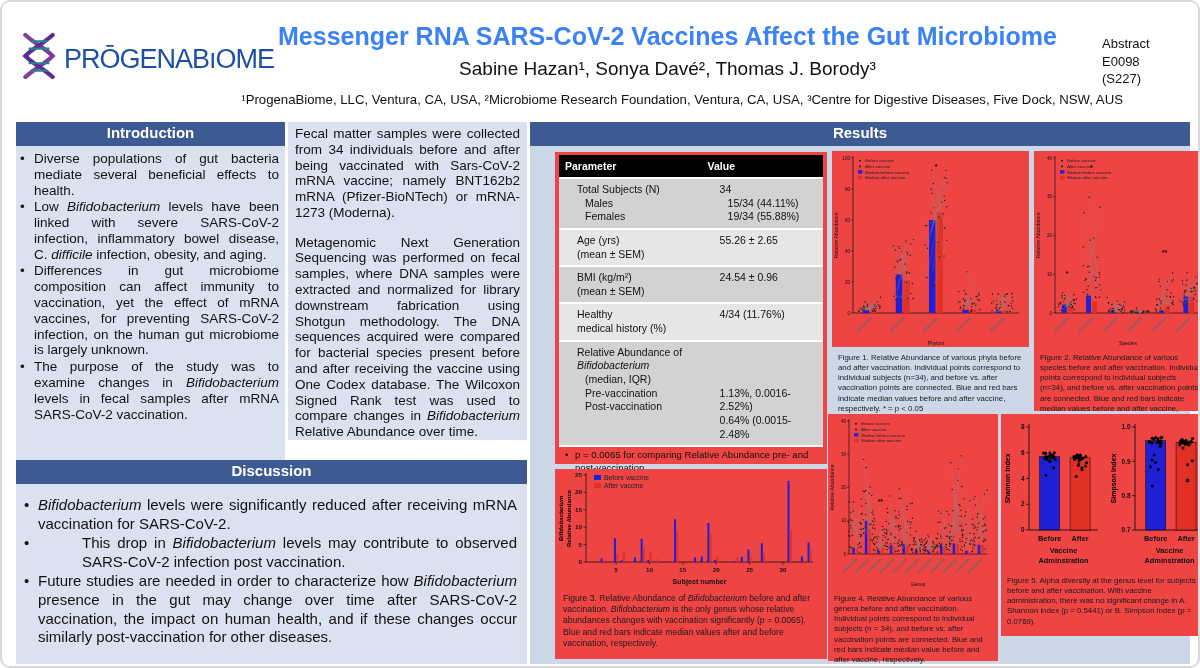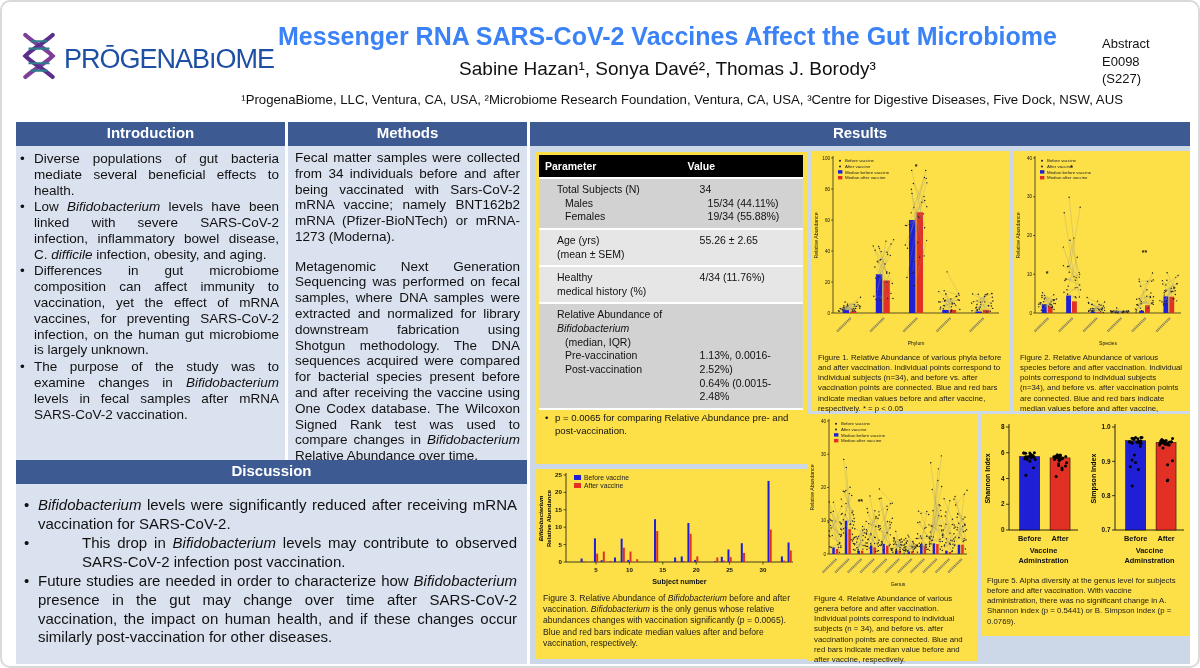--- a/index.html
+++ b/index.html
@@ -26,23 +26,23 @@
   #sec-discussion{left:14px;top:458px;width:511px;height:162px;}
   #sec-discussion .sec-body{height:180px;padding:12px 10px 0 8px;font-size:15px;line-height:1.24;}
   #sec-results{left:528px;top:120px;width:660px;height:540px;}
   #results-body{position:relative;height:518px;background:#ccd8e8;}
   .m-para{margin:0 0 14px;text-align:justify;}
   .bl{display:flex;margin:0 0 1px 0;}
   .bd{width:14px;flex:none;text-align:left;}
   .bt{flex:1;text-align:justify;}
   .it{font-style:italic;}
   
-  .panel{position:absolute;background:#fde047;box-sizing:border-box;}
+  .panel{position:absolute;background:#ef4444;box-sizing:border-box;margin-left:20px;}
   #panel-table{left:5px;top:6px;width:272px;height:312px;padding:3px 4px;}
-  #panel-fig1{left:282px;top:5px;width:197px;height:260px;}
+  #panel-fig1{left:282px;top:5px;width:197px;height:196px;}
   #panel-fig2{left:484px;top:5px;width:175px;height:260px;}
   #panel-fig3{left:5px;top:323px;width:272px;height:190px;}
   #panel-fig4{left:278px;top:268px;width:170px;height:247px;}
   #panel-fig5{left:451px;top:268px;width:209px;height:222px;}
   
   table#subject-table{width:100%;border-collapse:collapse;}
   #subject-table th{background:#000;color:#fff;text-align:left;font-size:10.5px;
     padding:5px 6px;font-weight:bold;}
   #subject-table td{font-size:10.5px;padding:4px 18px;vertical-align:top;line-height:1.3;}
   #subject-table tr.odd td{background:#d2d2d2;}
@@ -104,21 +104,20 @@
           <div class="bt" style="white-space: normal;"><span>Differences in gut microbiome composition  can affect immunity to vaccination, yet the effect of mRNA vaccines, for preventing SARS-CoV-2 infection, on the human gut microbiome is largely unknown.</span></div>
         </div>
         <div class="bl">
           <span class="bd">•</span>
           <div class="bt" style="white-space: normal;"><span>The purpose of the study was to examine changes in </span><span class="it">Bifidobacterium</span><span> levels in fecal samples after mRNA SARS-CoV-2 vaccination.</span></div>
         </div>
       </div>
   </div>
 
   <div class="section" id="sec-methods">
-    <div class="sec-head">Methods</div>
     <div class="sec-body">
         <div class="m-para" style="white-space: normal;"><span>Fecal matter samples were collected from 34 individuals before and after being vaccinated with Sars-CoV-2 mRNA vaccine; namely BNT162b2 mRNA (Pfizer-BioNTech) or mRNA-1273 (Moderna).</span></div>
         <div class="m-para" style="white-space: normal;"><span>Metagenomic Next Generation Sequencing was performed on fecal samples, where DNA samples were extracted and normalized for library downstream fabrication using Shotgun methodology.  The DNA sequences acquired were compared for bacterial species present before and after receiving the vaccine using One Codex database.  The Wilcoxon Signed Rank test was used to compare changes in </span><span class="it">Bifidobacterium</span><span> Relative Abundance over time.</span></div>
       </div>
   </div>
 
   <div class="section" id="sec-discussion">
     <div class="sec-head">Discussion</div>
     <div class="sec-body">
         <div class="bl">
@@ -161,20 +160,29 @@
                   <div class="ind">19/34 (55.88%)</div>
                 </td>
               </tr>
               <tr class="even">
                 <td>
                   <div>Age (yrs)</div>
                   <div>(mean ± SEM)</div>
                 </td>
                 <td>
                   <div>55.26 ± 2.65</div>
+                </td>
+              </tr>
+              <tr class="odd">
+                <td>
+                  <div>BMI (kg/m²)</div>
+                  <div>(mean ± SEM)</div>
+                </td>
+                <td>
+                  <div>24.54 ± 0.96</div>
                 </td>
               </tr>
               <tr class="even">
                 <td>
                   <div>Healthy</div>
                   <div>medical history (%)</div>
                 </td>
                 <td>
                   <div>4/34 (11.76%)</div>
                 </td>

